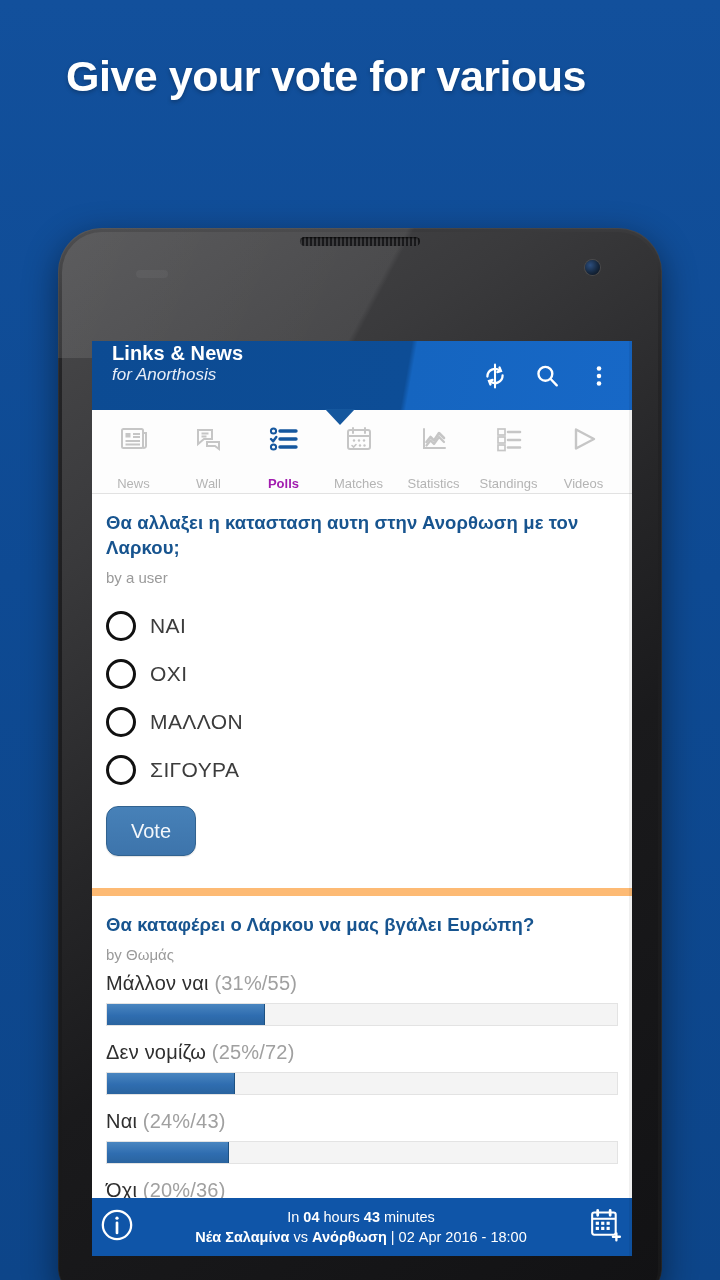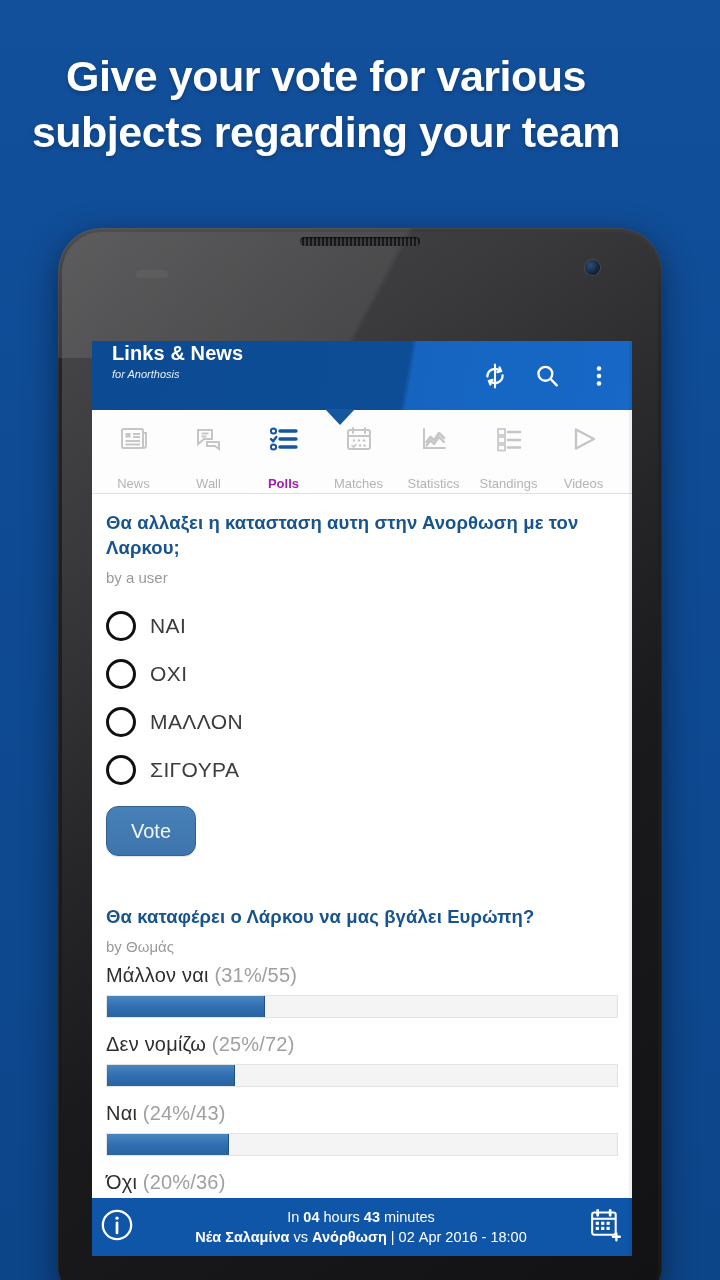--- a/index.html
+++ b/index.html
@@ -75,21 +75,21 @@
     position:relative; flex:0 0 69px; height:69px;
     background:linear-gradient(100deg,#0c4b93 0%,#0d4d96 58%,#1565c0 59%,#1768c7 100%);
     display:flex; padding:0 16px 0 20px;
   }
   .appbar-titles { flex:1; }
   .app-title {
     color:#fff; font-size:20px; font-weight:bold; line-height:24px;
     letter-spacing:.1px;
   }
   .app-subtitle {
-    color:#e8eef7; font-size:11px; font-style:italic; line-height:19px;
+    color:#e8eef7; font-size:17px; font-style:italic; line-height:19px;
   }
   .appbar-actions { display:flex; align-items:center; gap:26px; padding-right:4px; }
   .ab-icon { width:26px; height:26px; display:block; }
   .ab-icon svg { display:block; }
 
   
   .tabbar {
     position:relative; flex:0 0 84px; height:84px;
     background:#fdfdfd; display:flex; align-items:flex-start;
     padding:6px 4px 0 4px;
@@ -108,21 +108,21 @@
   .tab-pointer {
     position:absolute; top:-1px; left:233px;
     width:0; height:0;
     border-left:15px solid transparent; border-right:15px solid transparent;
     border-top:16px solid #15579e;
   }
 
   
   .content {
     flex:1; background:#fdba74; overflow:hidden;
-    display:flex; flex-direction:column; gap:0; padding-bottom:12px;
+    display:flex; flex-direction:column; gap:8px; padding-bottom:12px;
   }
   .card { background:#ffffff; padding:16px 14px 0 14px; }
   .poll-q {
     color:#17548f; font-size:18.5px; font-weight:bold; line-height:25px;
     letter-spacing:.1px;
   }
   .poll-by {
     color:#9a9a9a; font-size:15px; line-height:20px; margin-top:8px;
   }
 
@@ -176,21 +176,20 @@
   .scrollbar {
     position:absolute; right:0; top:0; width:3px; height:100%;
     background:rgba(0,0,0,.06);
   }
 </style>
 </head>
 <body>
 
 <div class="headline">
   <div>Give your vote for various</div>
-  <div>subjects regarding your team</div>
 </div>
 
 <div class="phone">
   <div class="phone-glass"></div>
   <div class="phone-glare"></div>
   <div class="speaker"></div>
   <div class="front-cam"></div>
   <div class="sensor"></div>
 
   <div class="screen">

